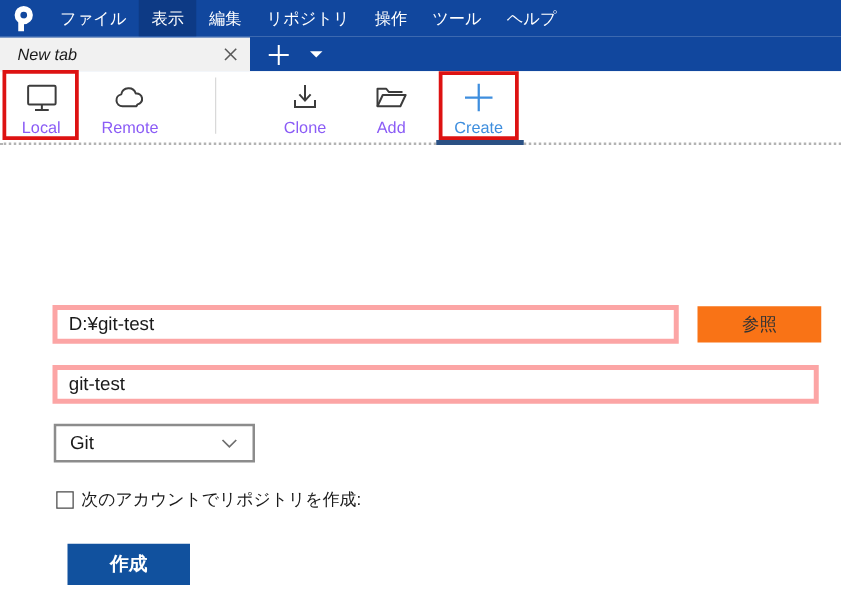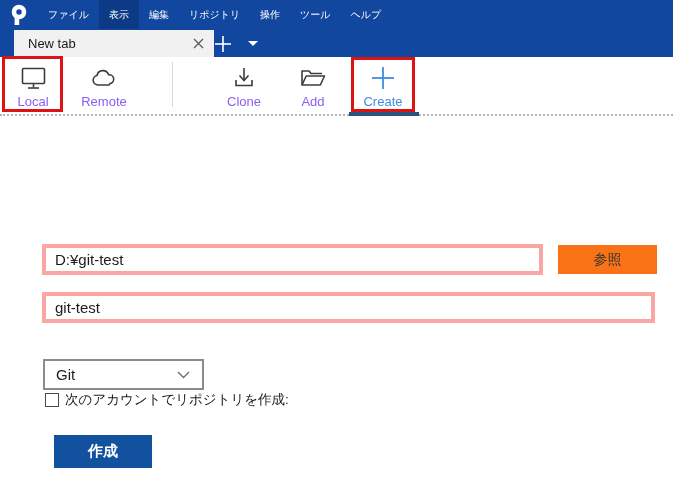--- a/index.html
+++ b/index.html
@@ -5,27 +5,27 @@
   * { margin:0; padding:0; box-sizing:border-box; }
   html,body { background:#ffffff; }
   body { font-family:"Liberation Sans","DejaVu Sans",sans-serif; }
   .app { position:relative; width:673px; height:480px; background:#ffffff; overflow:hidden; }
 
   
   .titlebar { position:absolute; left:0; top:0; width:673px; height:29px; background:#11479E;
               display:flex; align-items:center; }
   .logo { width:22px; height:24px; margin-left:8px; display:flex; align-items:center; justify-content:center; }
   .menu { display:flex; align-items:stretch; height:29px; margin-left:8px; }
-  .menu-item { color:#ffffff; font-size:10px; padding:0 10px; display:flex; align-items:center; cursor:default; }
+  .menu-item { color:#ffffff; font-size:13px; padding:0 10px; display:flex; align-items:center; cursor:default; }
   .menu-item.active { background:#0D3A85; }
 
   
   .tabbar { position:absolute; left:0; top:29px; width:673px; height:28px; background:#11479E; }
-  .tab { position:absolute; left:14px; top:1px; width:200px; height:27px; background:#F1F1F1;
-         display:flex; align-items:center; }
+  .tab { position:absolute; left:0; top:1px; width:200px; height:27px; background:#F1F1F1;
+         display:flex; align-items:center;font-style:italic; }
   .tab-title { font-size:13px; color:#1A1A1A; margin-left:14px; flex:1; }
   .tab-close { margin-right:9px; width:14px; height:14px; display:flex; align-items:center; justify-content:center; }
   .newtab-btn { position:absolute; left:211px; top:3px; width:24px; height:23px;
                 display:flex; align-items:center; justify-content:center; }
   .tablist-btn { position:absolute; left:243px; top:3px; width:20px; height:23px;
                  display:flex; align-items:center; justify-content:center; }
   .caret-down { width:0; height:0; border-left:5px solid transparent; border-right:5px solid transparent;
                 border-top:5px solid #ffffff; }
 
   
@@ -45,21 +45,21 @@
 
   
   .heading { position:absolute; left:57px; top:156px; font-size:38px; font-weight:300;
              color:#2B2B2B; letter-spacing:0.5px; }
   .txt-input { position:absolute; height:31px; border:4px solid #fca5a5; background:#ffffff;
                font-size:15px; color:#1A1A1A; padding:0 9px; font-family:"Liberation Sans","DejaVu Sans",sans-serif; outline:none; }
   .input-path { left:42px; top:244px; width:501px; }
   .input-name { left:42px; top:292px; width:613px; }
   .browse-btn { position:absolute; left:558px; top:245px; width:99px; height:29px; background:#f97316;
                 border:none; font-size:14px; color:#333333; display:flex; align-items:center; justify-content:center; }
-  .select { position:absolute; left:43px; top:359px; width:161px; height:31px; border:2px solid #8C8C8C;
+  .select { position:absolute; left:43px; top:339px; width:161px; height:31px; border:2px solid #8C8C8C;
             background:#ffffff; display:flex; align-items:center; }
   .select-value { font-size:15px; color:#1A1A1A; margin-left:11px; flex:1; }
   .select-chevron { margin-right:12px; display:flex; align-items:center; }
   .checkbox-row { position:absolute; left:45px; top:391px; display:flex; align-items:center; }
   .checkbox { width:14px; height:14px; border:1px solid #4A4A4A; background:#ffffff; }
   .checkbox-label { margin-left:6px; font-size:13.5px; color:#1A1A1A; }
   .primary-btn { position:absolute; left:54px; top:435px; width:98px; height:33px; background:#11519E;
                  border:none; color:#ffffff; font-size:15px; font-weight:bold;
                  display:flex; align-items:center; justify-content:center; }
 </style>

